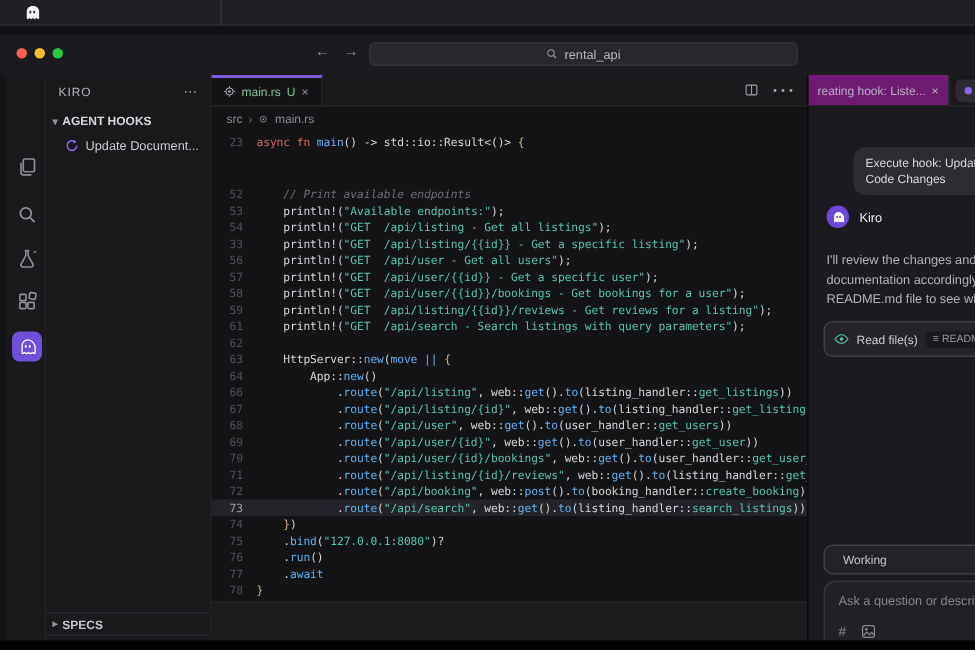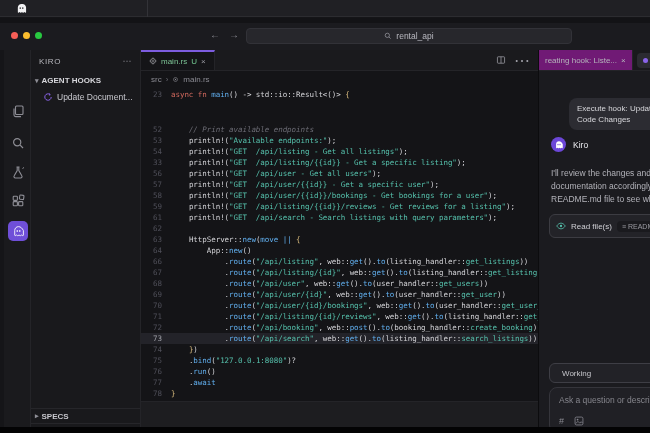--- a/index.html
+++ b/index.html
@@ -11,21 +11,21 @@
   .menubar { position:absolute; left:0; top:0; width:650px; height:17px; background:#202024; border-bottom:1px solid #2c2c30; }
   .menubar .logo { position:absolute; left:16px; top:3px; width:11px; height:11px; }
   .menu-divider { position:absolute; left:147px; top:0; width:1px; height:17px; background:#333338; }
   .gapbar { position:absolute; left:0; top:18px; width:650px; height:5px; background:#131316; }
 
   
   .titlebar { position:absolute; left:0; top:23px; width:650px; height:27px; background:#1b1b1f; }
   .traffic { position:absolute; top:9px; display:flex; gap:5px; left:11px; }
   .traffic span { width:7px; height:7px; border-radius:50%; display:block; }
   .nav-arrows { position:absolute; left:210px; top:6px; display:flex; gap:9px; color:#8d8d95; font-size:10px; }
-  .searchbox { position:absolute; left:246px; top:5px; width:326px; height:16px; background:#27272c; border:1px solid #323238; border-radius:4px; display:flex; align-items:center; justify-content:center; gap:4px; color:#b9b9c0; font-size:8.5px; }
+  .searchbox { position:absolute; left:246px; top:5px; width:286px; height:16px; background:#27272c; border:1px solid #323238; border-radius:4px; display:flex; align-items:center; justify-content:center; gap:4px; color:#b9b9c0; font-size:8.5px; }
 
   
   .main { position:absolute; left:4px; top:50px; width:650px; height:377px; display:flex; overflow:hidden; }
 
   
   .activitybar { width:27px; background:#1a1a1d; border-right:1px solid #242428; position:relative; flex:none; }
   .act-icon { position:absolute; left:7px; width:14px; height:14px; opacity:.85; }
   .act-active { position:absolute; left:4px; top:171px; width:20px; height:20px; background:#6f4fd8; border-radius:5px; display:flex; align-items:center; justify-content:center; }
 
   

